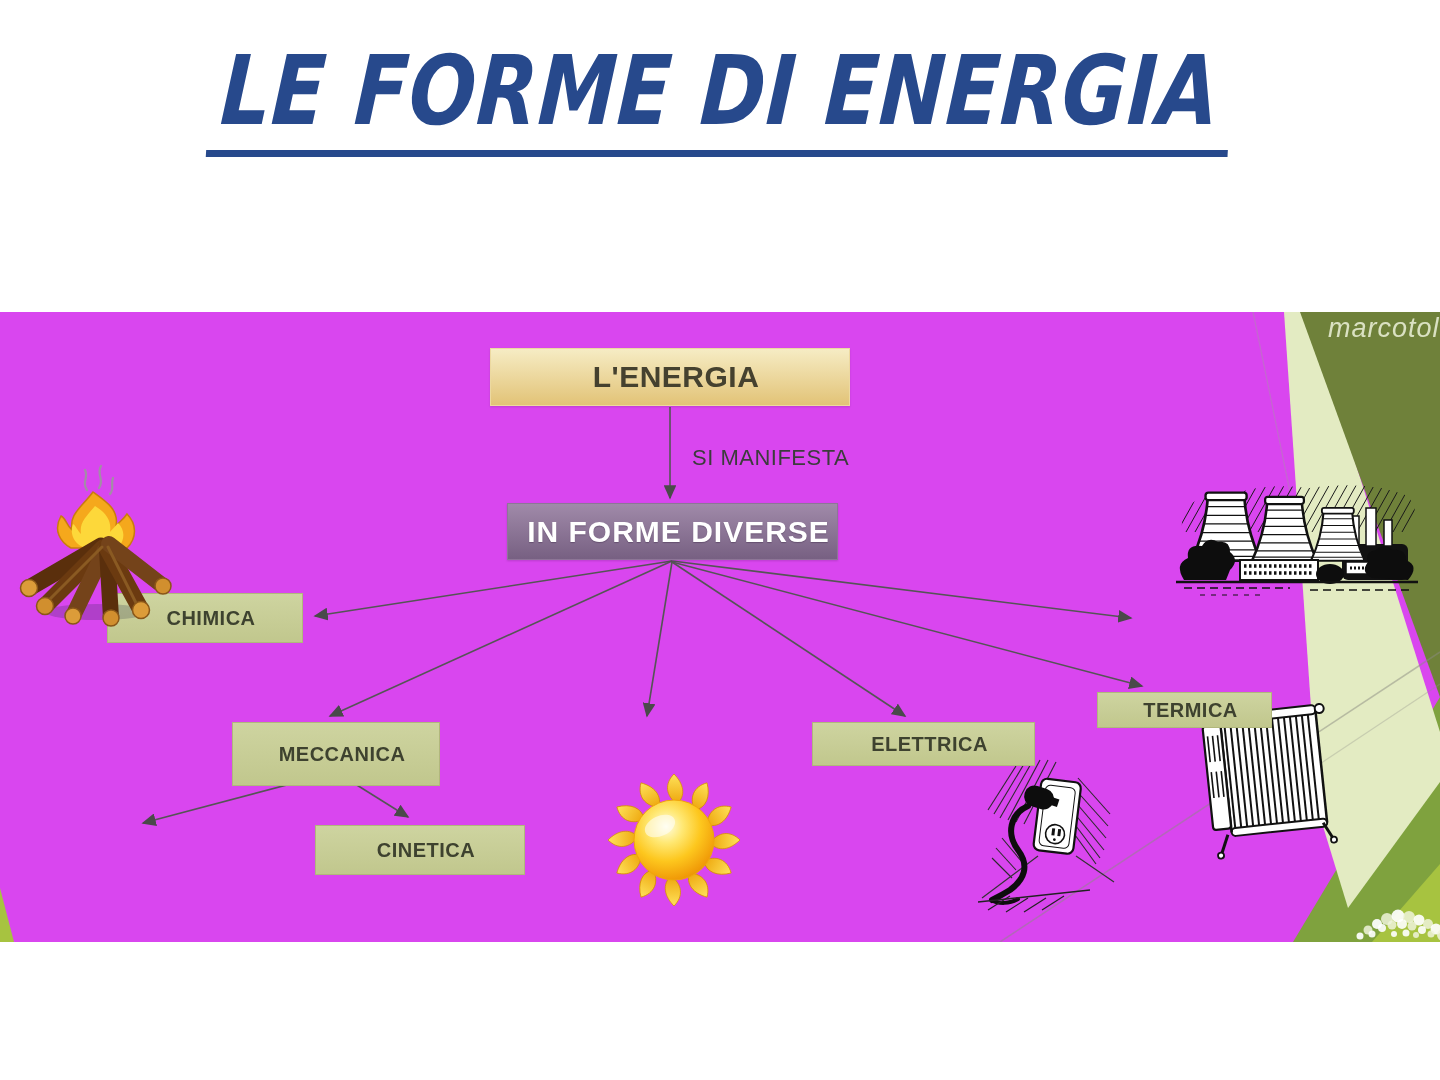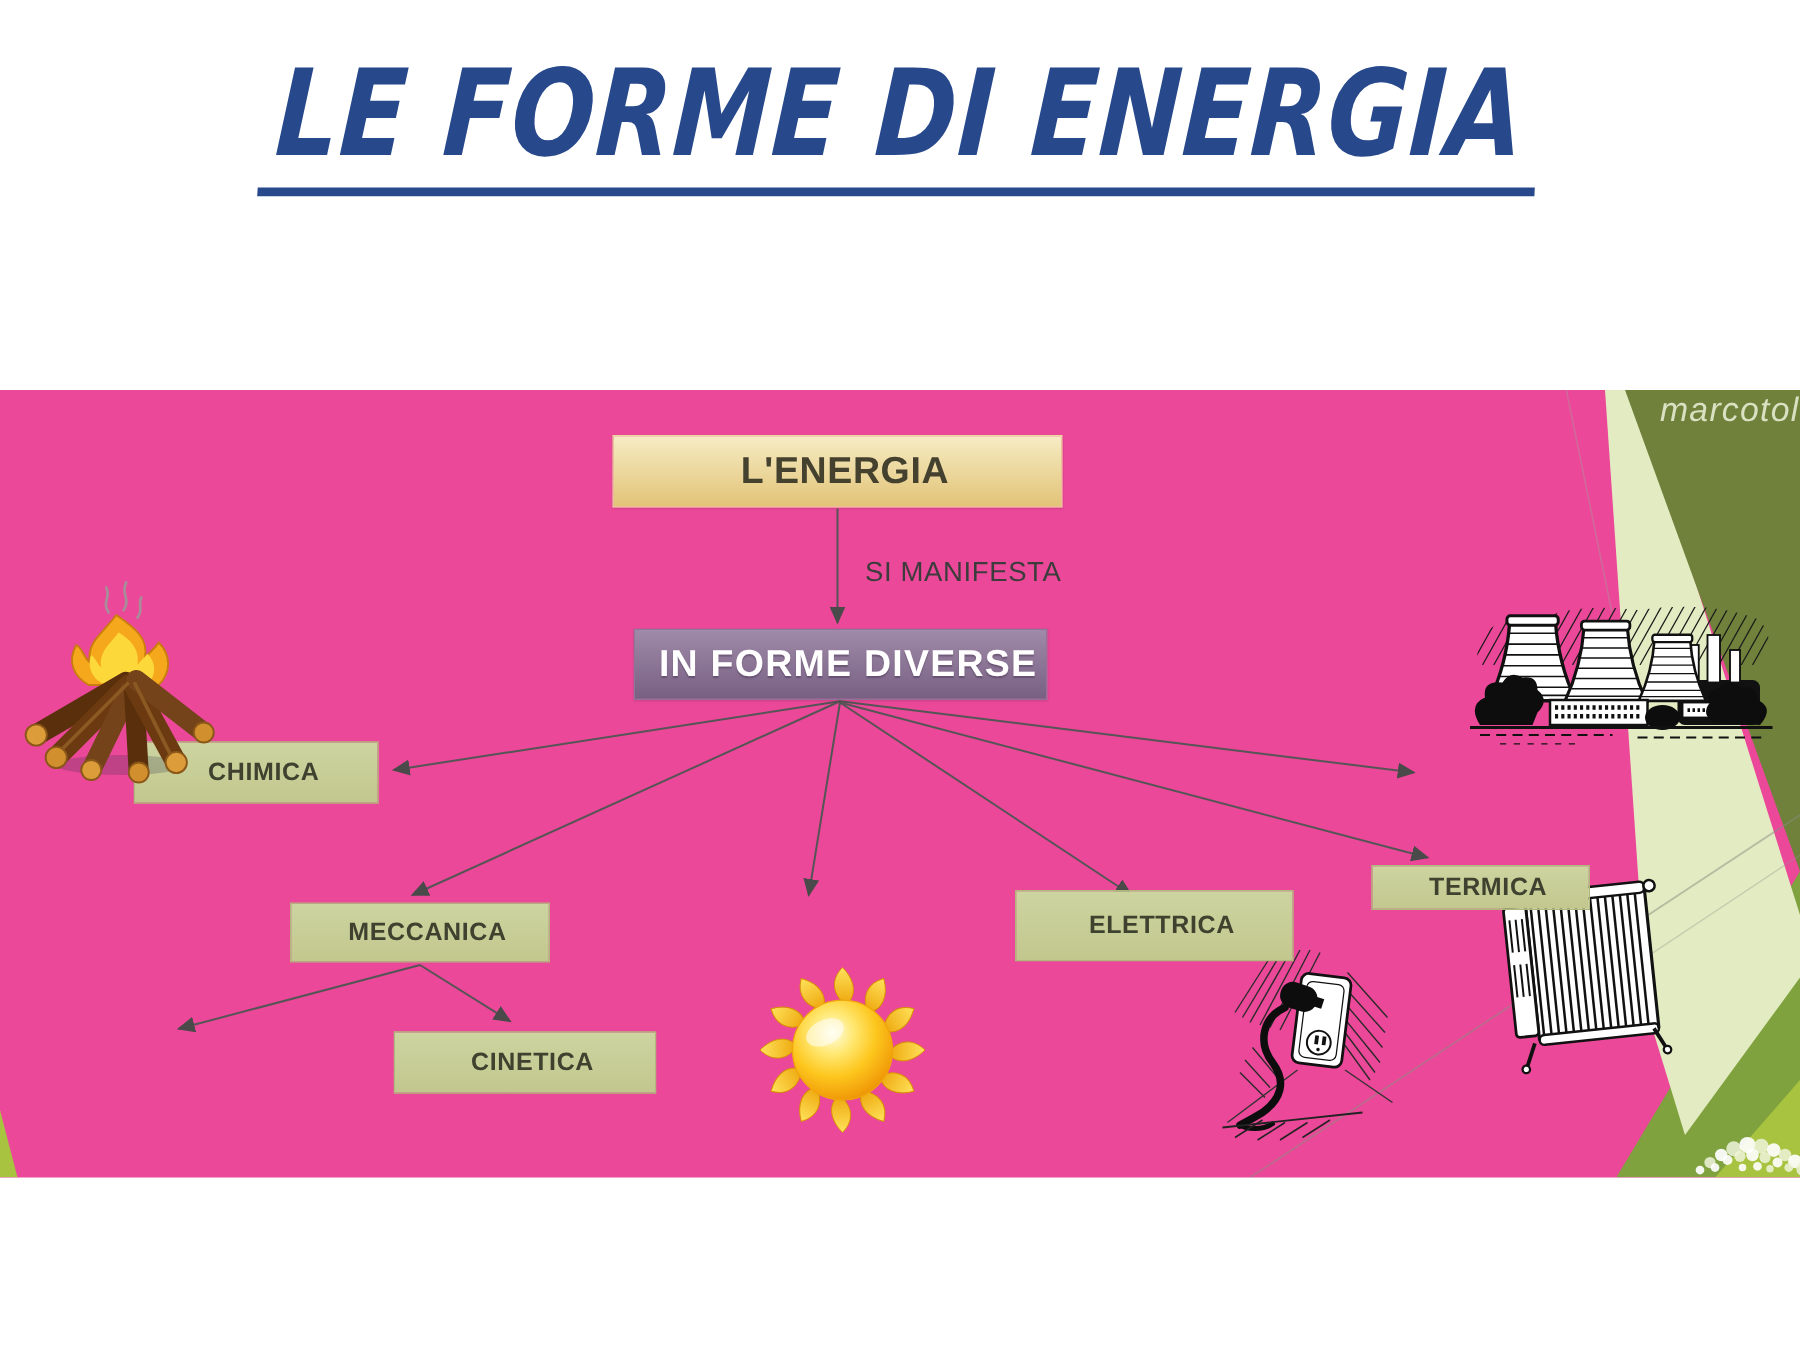--- a/index.html
+++ b/index.html
@@ -5,21 +5,21 @@
   html,body{margin:0;padding:0;background:#fff;}
   .slide{position:relative;width:1440px;height:1080px;background:#ffffff;overflow:hidden;
          font-family:"Liberation Sans",sans-serif;}
   
   .title-wrap{position:absolute;top:40px;left:0;width:100%;text-align:center;}
   .title-text{display:inline-block;color:#27498c;font-family:"DejaVu Sans",sans-serif;
       font-weight:bold;font-style:oblique;font-size:96px;line-height:1.08;letter-spacing:1px;
       transform:scaleX(.82) skewX(-4deg);transform-origin:center;
       border-bottom:7px solid #27498c;padding:0 14px 6px 14px;}
   
-  .map{position:absolute;left:0;top:312px;width:1440px;height:630px;background:#ec4899;overflow:hidden;}
+  .map{position:absolute;left:0;top:312px;width:1440px;height:630px;background:#d946ef;overflow:hidden;}
   .layer{position:absolute;left:0;top:0;width:1440px;height:630px;}
   
   .nbox{position:absolute;display:flex;align-items:center;justify-content:center;
         font-weight:bold;letter-spacing:.5px;z-index:3;box-sizing:border-box;padding-left:12px;}
   .gold{background:linear-gradient(#f6ecc4,#e2c377);border:1px solid #ecd9a0;color:#45412f;
         font-size:30px;box-shadow:0 1px 2px rgba(0,0,0,.12);}
   .purple{background:linear-gradient(#a08aa9,#776082);border:1px solid #8d7697;color:#ffffff;
         font-size:30px;letter-spacing:1px;text-shadow:0 1px 1px rgba(60,40,70,.4);
         box-shadow:0 1px 2px rgba(0,0,0,.15);}
   .green{background:linear-gradient(#ced4a0,#c1c78d);border:1px solid #b0b77c;color:#3e422f;
@@ -303,19 +303,19 @@
         <circle cx="127" cy="156" r="3" fill="#fff" stroke="#111" stroke-width="1.8"></circle>
         <circle cx="126" cy="24" r="4.5" fill="#fff" stroke="#111" stroke-width="2"></circle>
       </g>
     </svg>
 
     <div class="nbox gold" style="left:490px;top:36px;width:360px;height:58px">L'ENERGIA</div>
     <div class="conn-label">SI MANIFESTA</div>
     <div class="nbox purple" style="left:507px;top:191px;width:331px;height:57px">IN FORME DIVERSE</div>
 
     <div class="nbox green" style="left:107px;top:281px;width:196px;height:50px">CHIMICA</div>
-    <div class="nbox green" style="left:232px;top:410px;width:208px;height:48px">MECCANICA</div>
-    <div class="nbox green" style="left:812px;top:400px;width:223px;height:57px">ELETTRICA</div>
+    <div class="nbox green" style="left:232px;top:410px;width:208px;height:64px">MECCANICA</div>
+    <div class="nbox green" style="left:812px;top:410px;width:223px;height:44px">ELETTRICA</div>
     <div class="nbox green" style="left:1097px;top:380px;width:175px;height:36px">TERMICA</div>
     <div class="nbox green" style="left:315px;top:513px;width:210px;height:50px">CINETICA</div>
 
   </div>
 </div>
 
 </body></html>

